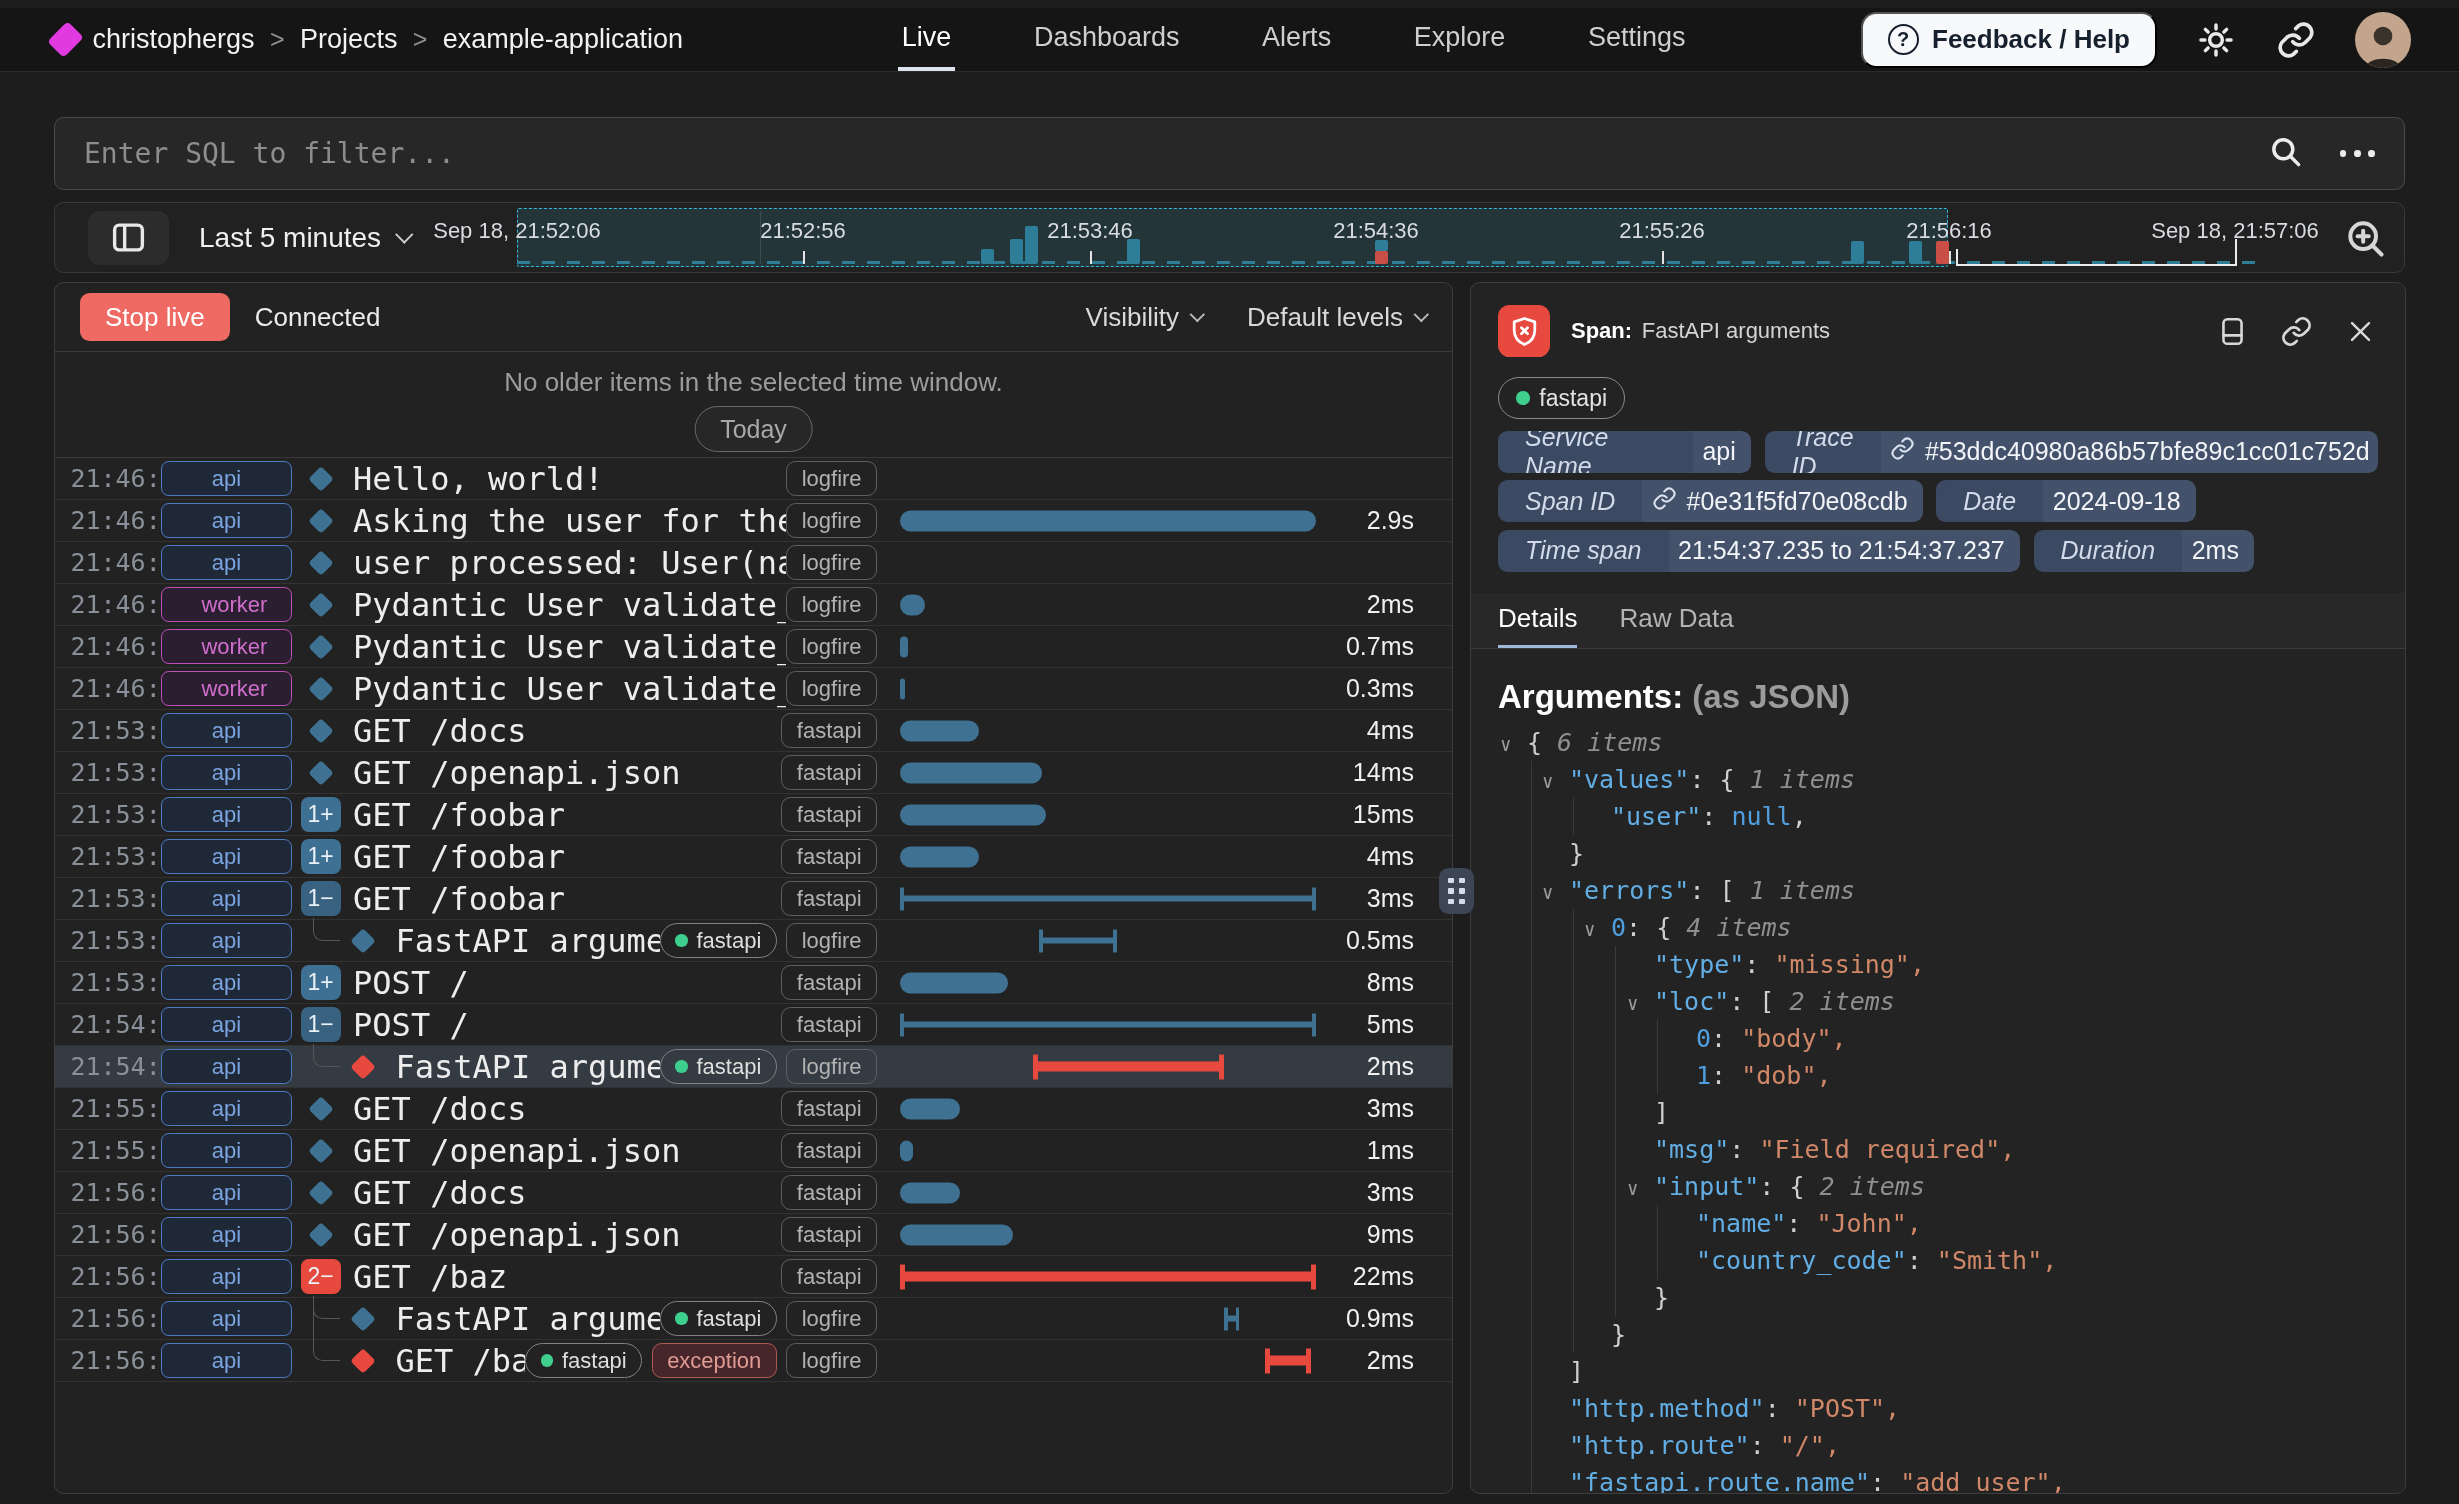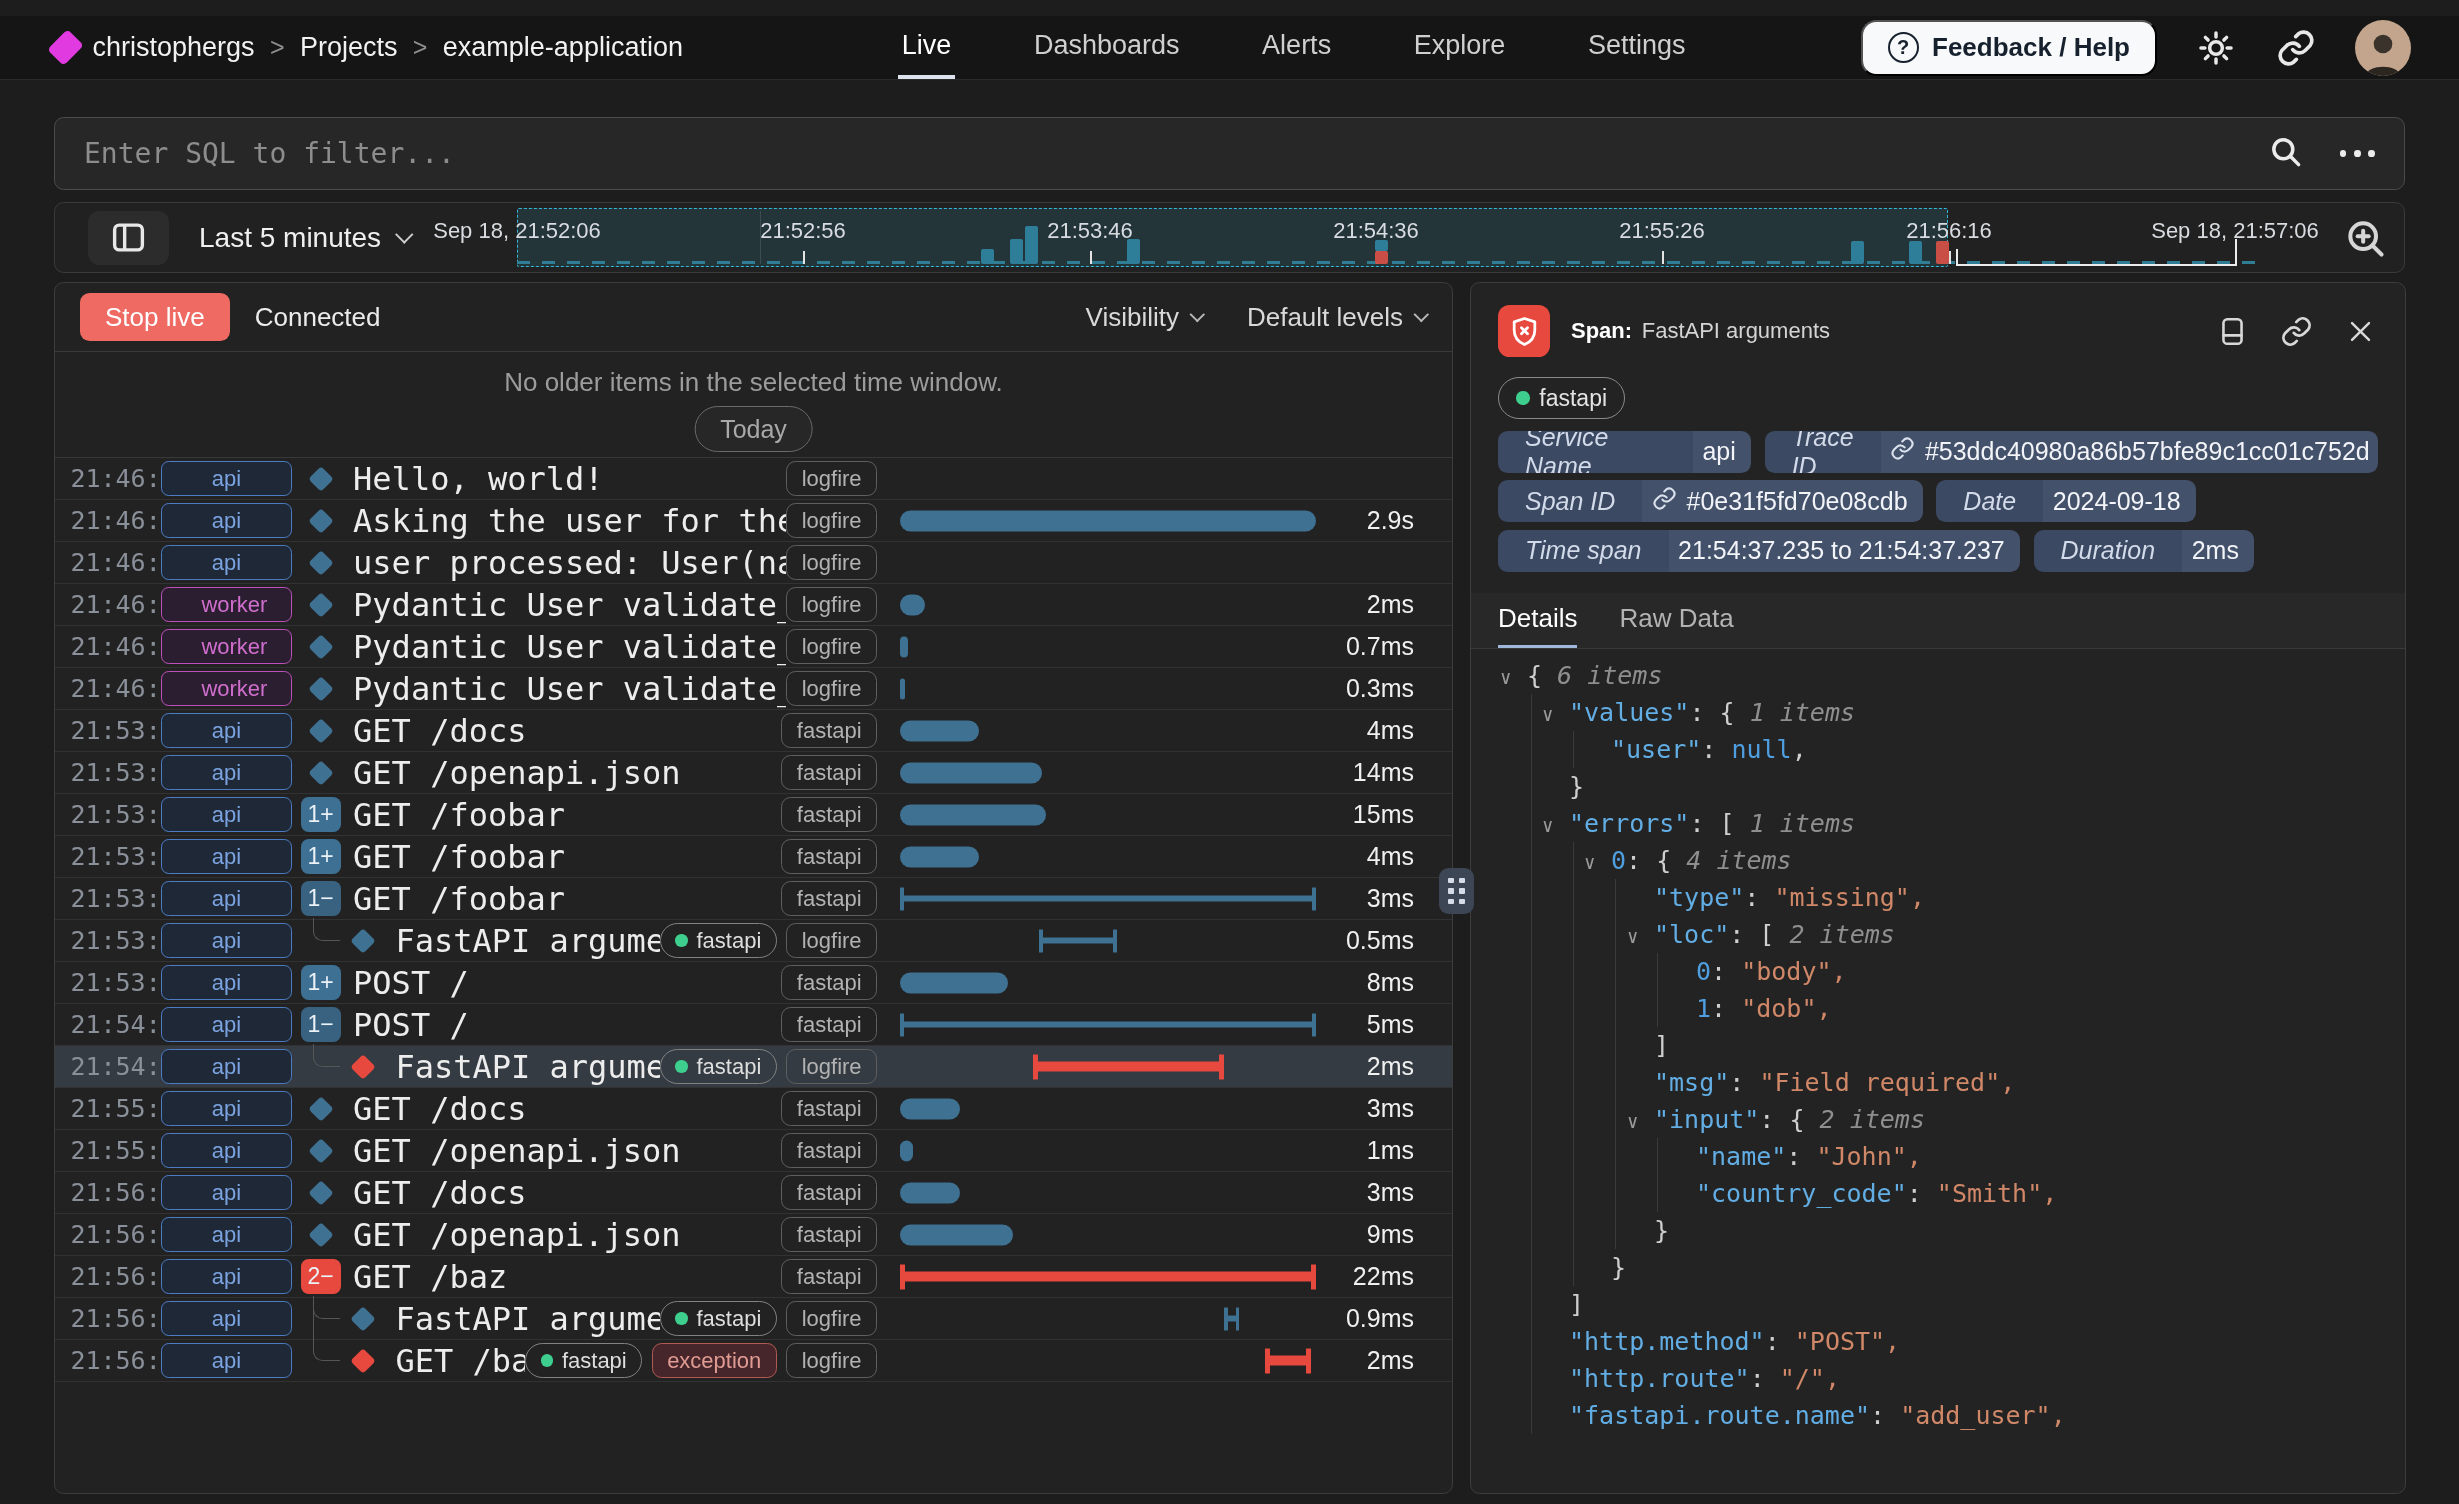--- a/index.html
+++ b/index.html
@@ -1,20 +1,20 @@
 <!DOCTYPE html>
 <html><head>
 <meta charset="utf-8">
 <style>
   * { box-sizing: border-box; margin: 0; padding: 0; }
   html,body { width:2459px; height:1504px; background:#1d1d1d; overflow:hidden;
     font-family:"Liberation Sans", sans-serif; color:#e6e6e6; }
 
   
-  .nav { position:absolute; left:0; top:16px; width:2459px; height:64px; background:#151515;
+  .nav { position:absolute; left:0; top:8px; width:2459px; height:64px; background:#151515;
          border-bottom:1.9px solid #2b2b2b; }
   .crumbs { position:absolute; left:54px; top:0; bottom:0; display:flex; align-items:center; gap:15.4px; font-size:27px; }
   .logo-diamond { width:23px; height:23px; background:#e03ae0; transform:rotate(45deg) scale(1,1.25); border-radius:3.8px; }
   .crumb { color:#f2f2f2; }
   .crumb-sep { color:#8f8f8f; font-size:25px; }
   .navtabs { position:absolute; left:898px; top:0; bottom:0; display:flex; gap:75px; }
   .tab { display:flex; align-items:center; height:100%; font-size:27px; color:#cfcfcf;
          border-bottom:4.8px solid transparent; padding:0 3.8px; cursor:pointer; }
   .tab.active { color:#ffffff; border-bottom-color:#dde3ed; }
   .navright { position:absolute; right:48px; top:0; bottom:0; display:flex; align-items:center; gap:38px; }
@@ -745,20 +745,24 @@
         <span class="fld">
        <span class="lbl">Duration</span>
        <span class="val">2ms</span>
      </span>
       </div>
     </div>
   <div class="tabbar" id="dtabs">
       <span class="dtab active">Details</span>
       <span class="dtab ">Raw Data</span>
     </div>
+  <div class="argh">
+    <span style="color:#fff">Arguments:</span>
+    <span>(as JSON)</span>
+  </div>
   <div class="jsonblk" id="jsonblk">
       <div class="jline" style="padding-left:29px"><span class="chev">∨</span><span class="p">{ </span><span class="it">6 items</span></div>
       <div class="jline" style="padding-left:71px"><span class="guide" style="left:33px"></span><span class="chev">∨</span><span class="k">"values"</span><span class="p">: { </span><span class="it">1 items</span></div>
       <div class="jline" style="padding-left:113px"><span class="guide" style="left:33px"></span><span class="guide" style="left:75px"></span><span class="k">"user"</span><span class="p">: </span><span class="n">null</span><span class="p">,</span></div>
       <div class="jline" style="padding-left:71px"><span class="guide" style="left:33px"></span><span class="p">}</span></div>
       <div class="jline" style="padding-left:71px"><span class="guide" style="left:33px"></span><span class="chev">∨</span><span class="k">"errors"</span><span class="p">: [ </span><span class="it">1 items</span></div>
       <div class="jline" style="padding-left:113px"><span class="guide" style="left:33px"></span><span class="guide" style="left:75px"></span><span class="chev">∨</span><span class="n">0</span><span class="p">: { </span><span class="it">4 items</span></div>
       <div class="jline" style="padding-left:156px"><span class="guide" style="left:33px"></span><span class="guide" style="left:75px"></span><span class="guide" style="left:117px"></span><span class="k">"type"</span><span class="p">: </span><span class="s">"missing",</span></div>
       <div class="jline" style="padding-left:156px"><span class="guide" style="left:33px"></span><span class="guide" style="left:75px"></span><span class="guide" style="left:117px"></span><span class="chev">∨</span><span class="k">"loc"</span><span class="p">: [ </span><span class="it">2 items</span></div>
       <div class="jline" style="padding-left:198px"><span class="guide" style="left:33px"></span><span class="guide" style="left:75px"></span><span class="guide" style="left:117px"></span><span class="guide" style="left:159px"></span><span class="n">0</span><span class="p">: </span><span class="s">"body",</span></div>

